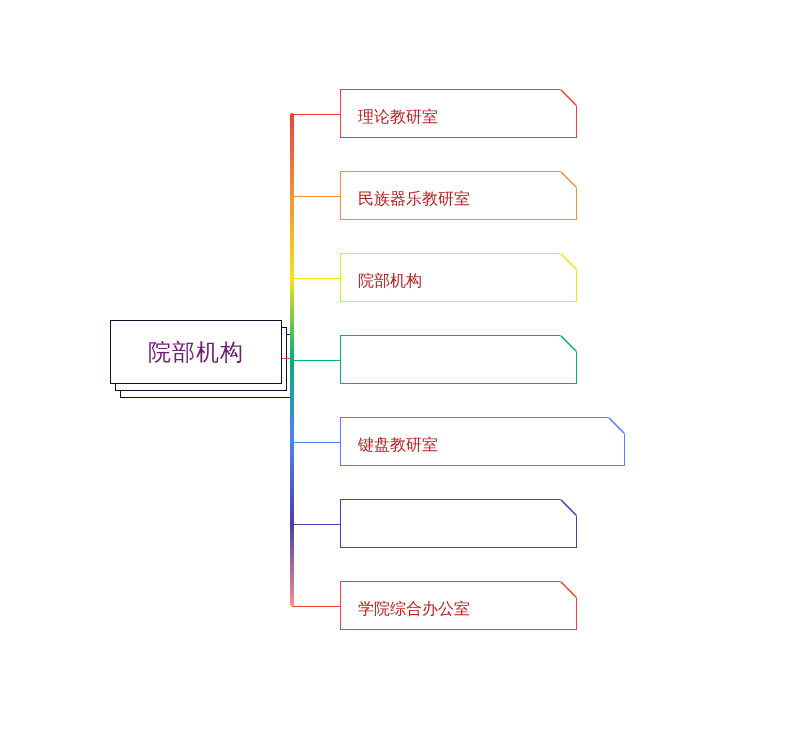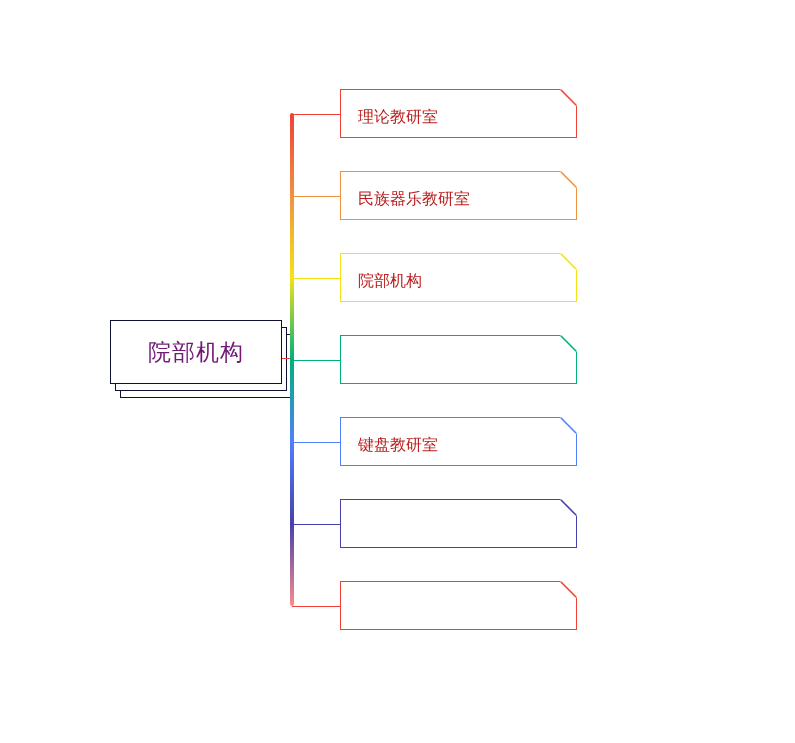--- a/index.html
+++ b/index.html
@@ -176,21 +176,21 @@
       <div class="node" style="top: 335px;">
         <div class="node-shape" style="border-color: rgb(0, 176, 122);"></div>
         <div class="node-fold">
           <svg width="17" height="17" viewBox="0 0 17 17">
             <path d="M0.8 0.8 L0.8 16.2 L16.2 16.2 Z" fill="#ffffff" stroke="none"></path>
             <path d="M0.8 0.8 L16.2 16.2" stroke="#00b07a" stroke-width="1.6" fill="none"></path>
           </svg>
         </div>
       </div>
       <div class="branch" style="left: 292px; top: 441.5px; width: 48px; border-top-color: rgb(79, 127, 250);"></div>
-      <div class="node" style="top: 417px;">
+      <div class="node" style="top: 417px; padding-left: 48px;">
         <div class="node-shape" style="border-color: rgb(79, 127, 250);"></div>
         <div class="node-fold">
           <svg width="17" height="17" viewBox="0 0 17 17">
             <path d="M0.8 0.8 L0.8 16.2 L16.2 16.2 Z" fill="#ffffff" stroke="none"></path>
             <path d="M0.8 0.8 L16.2 16.2" stroke="#4f7ffa" stroke-width="1.6" fill="none"></path>
           </svg>
         </div>
         <span class="node-label">键盘教研室</span>
       </div>
       <div class="branch" style="left: 292px; top: 523.5px; width: 48px; border-top-color: rgb(72, 64, 173);"></div>
@@ -205,16 +205,17 @@
       </div>
       <div class="branch" style="left: 292px; top: 605.5px; width: 48px; border-top-color: rgb(239, 65, 54);"></div>
       <div class="node" style="top: 581px;">
         <div class="node-shape" style="border-color: rgb(239, 65, 54);"></div>
         <div class="node-fold">
           <svg width="17" height="17" viewBox="0 0 17 17">
             <path d="M0.8 0.8 L0.8 16.2 L16.2 16.2 Z" fill="#ffffff" stroke="none"></path>
             <path d="M0.8 0.8 L16.2 16.2" stroke="#ef4136" stroke-width="1.6" fill="none"></path>
           </svg>
         </div>
+        <span class="node-label">学院综合办公室</span>
       </div>
     </div>
 
 </div>
 
 </body></html>

